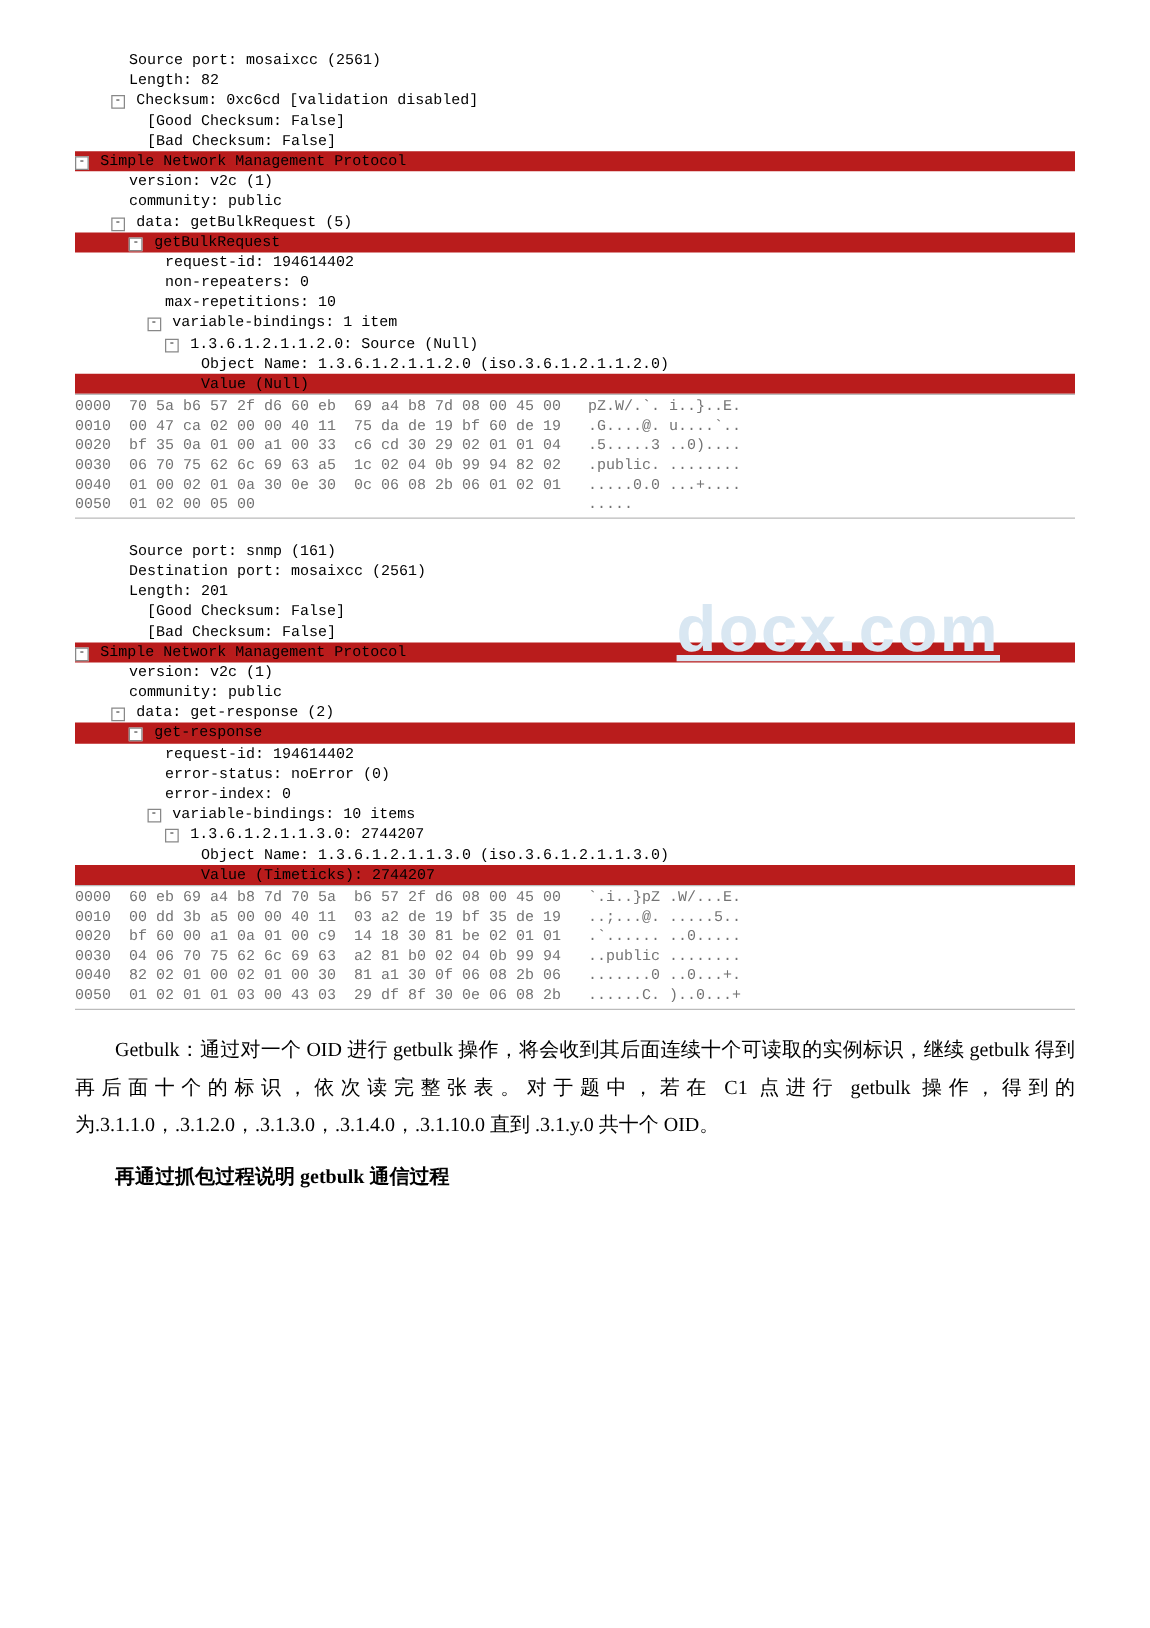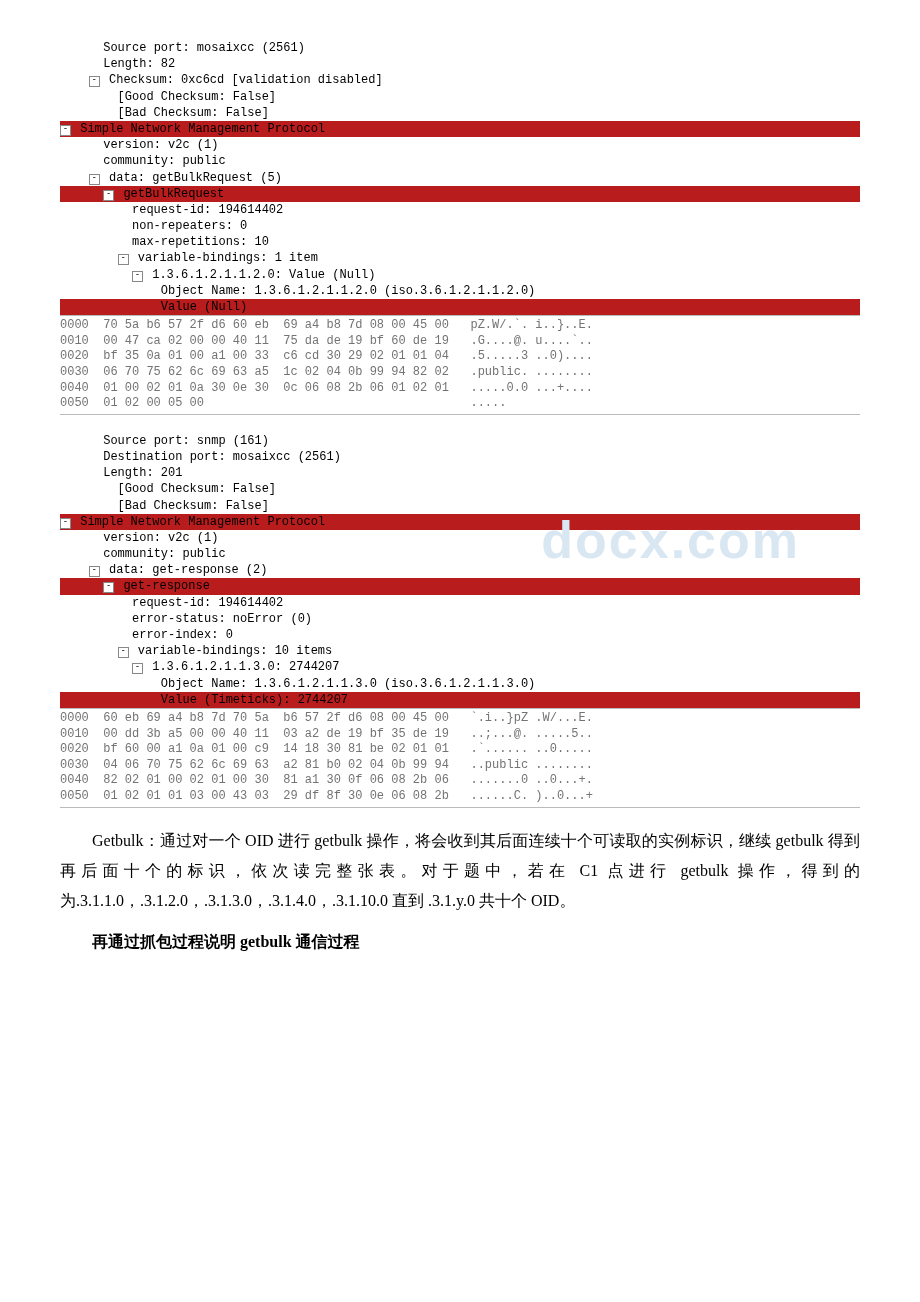--- a/index.html
+++ b/index.html
@@ -46,28 +46,29 @@
     padding: 2px 0;
     white-space: pre;
     color: #737373;
   }
   .watermark-wrap {
     position: relative;
   }
   .watermark {
     position: absolute;
     right: 60px;
-    top: 72px;
+    top: 36px;
     font-family: Arial, sans-serif;
     font-size: 52px;
     font-weight: bold;
     color: #d9e7f2;
     letter-spacing: 2px;
     z-index: 0;
     pointer-events: none;
+    text-decoration: underline;
   }
   .prose {
     font-family: "SimSun", "宋体", serif;
     font-size: 16px;
     line-height: 1.9;
     margin-top: 14px;
     text-align: justify;
   }
   .prose .indent { text-indent: 2em; display:block; }
 </style>
@@ -82,21 +83,21 @@
   <div class="row">        <span>[Bad Checksum: False]</span></div>
   <div class="row hl"><span class="tree-toggle">-</span> <span>Simple Network Management Protocol</span></div>
   <div class="row">      <span>version: v2c (1)</span></div>
   <div class="row">      <span>community: public</span></div>
   <div class="row">    <span class="tree-toggle">-</span> <span>data: getBulkRequest (5)</span></div>
   <div class="row hl">      <span class="tree-toggle">-</span> <span>getBulkRequest</span></div>
   <div class="row">          <span>request-id: 194614402</span></div>
   <div class="row">          <span>non-repeaters: 0</span></div>
   <div class="row">          <span>max-repetitions: 10</span></div>
   <div class="row">        <span class="tree-toggle">-</span> <span>variable-bindings: 1 item</span></div>
-  <div class="row">          <span class="tree-toggle">-</span> <span>1.3.6.1.2.1.1.2.0: Value (Null)</span></div>
+  <div class="row">          <span class="tree-toggle">-</span> <span>1.3.6.1.2.1.1.2.0: Source (Null)</span></div>
   <div class="row">              <span>Object Name: 1.3.6.1.2.1.1.2.0 (iso.3.6.1.2.1.1.2.0)</span></div>
   <div class="row hl">              <span>Value (Null)</span></div>
   <div class="hex-dump">0000  70 5a b6 57 2f d6 60 eb  69 a4 b8 7d 08 00 45 00   pZ.W/.`. i..}..E.
 0010  00 47 ca 02 00 00 40 11  75 da de 19 bf 60 de 19   .G....@. u....`..
 0020  bf 35 0a 01 00 a1 00 33  c6 cd 30 29 02 01 01 04   .5.....3 ..0)....
 0030  06 70 75 62 6c 69 63 a5  1c 02 04 0b 99 94 82 02   .public. ........
 0040  01 00 02 01 0a 30 0e 30  0c 06 08 2b 06 01 02 01   .....0.0 ...+....
 0050  01 02 00 05 00                                     .....</div>
 </div>
 

